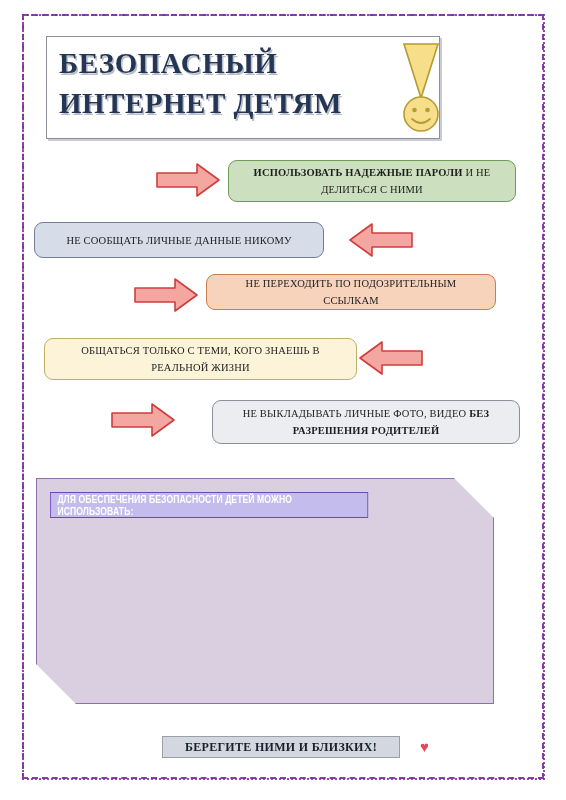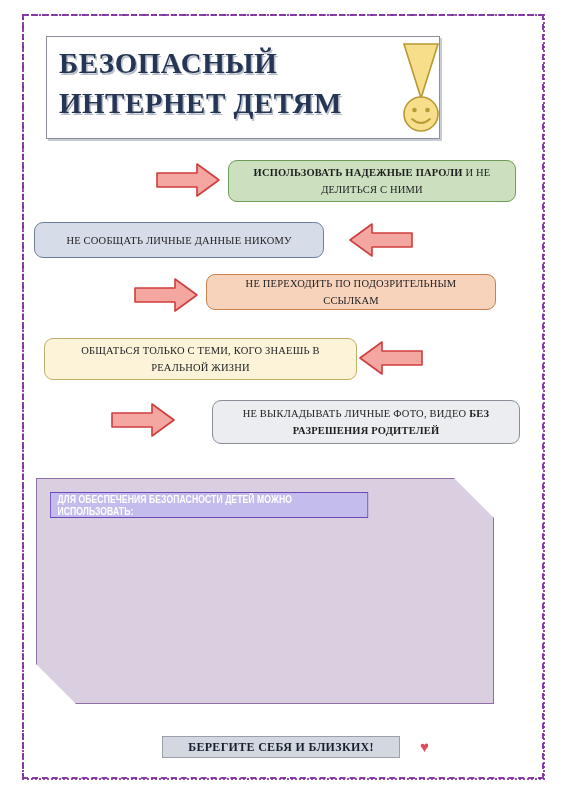--- a/index.html
+++ b/index.html
@@ -241,16 +241,16 @@
       <polygon points="2,11 42,11 42,2 64,18 42,34 42,25 2,25" fill="#F4A6A0" stroke="#CF3E3E" stroke-width="1.6" stroke-linejoin="round"></polygon>
     </svg>
   </div>
   <div class="tip-box" id="tip5">
     <span><span>НЕ ВЫКЛАДЫВАТЬ ЛИЧНЫЕ ФОТО, ВИДЕО </span><b>БЕЗ РАЗРЕШЕНИЯ РОДИТЕЛЕЙ</b></span>
   </div>
 
   <div id="panel"></div>
   <div id="panel-head">ДЛЯ ОБЕСПЕЧЕНИЯ БЕЗОПАСНОСТИ ДЕТЕЙ МОЖНО ИСПОЛЬЗОВАТЬ:</div>
 
-  <div id="footer-box">БЕРЕГИТЕ СЕБЯ И БЛИЗКИХ!</div>
+  <div id="footer-box">БЕРЕГИТЕ НИМИ И БЛИЗКИХ!</div>
   <div id="footer-heart">♥</div>
 
 </div>
 
 </body></html>

